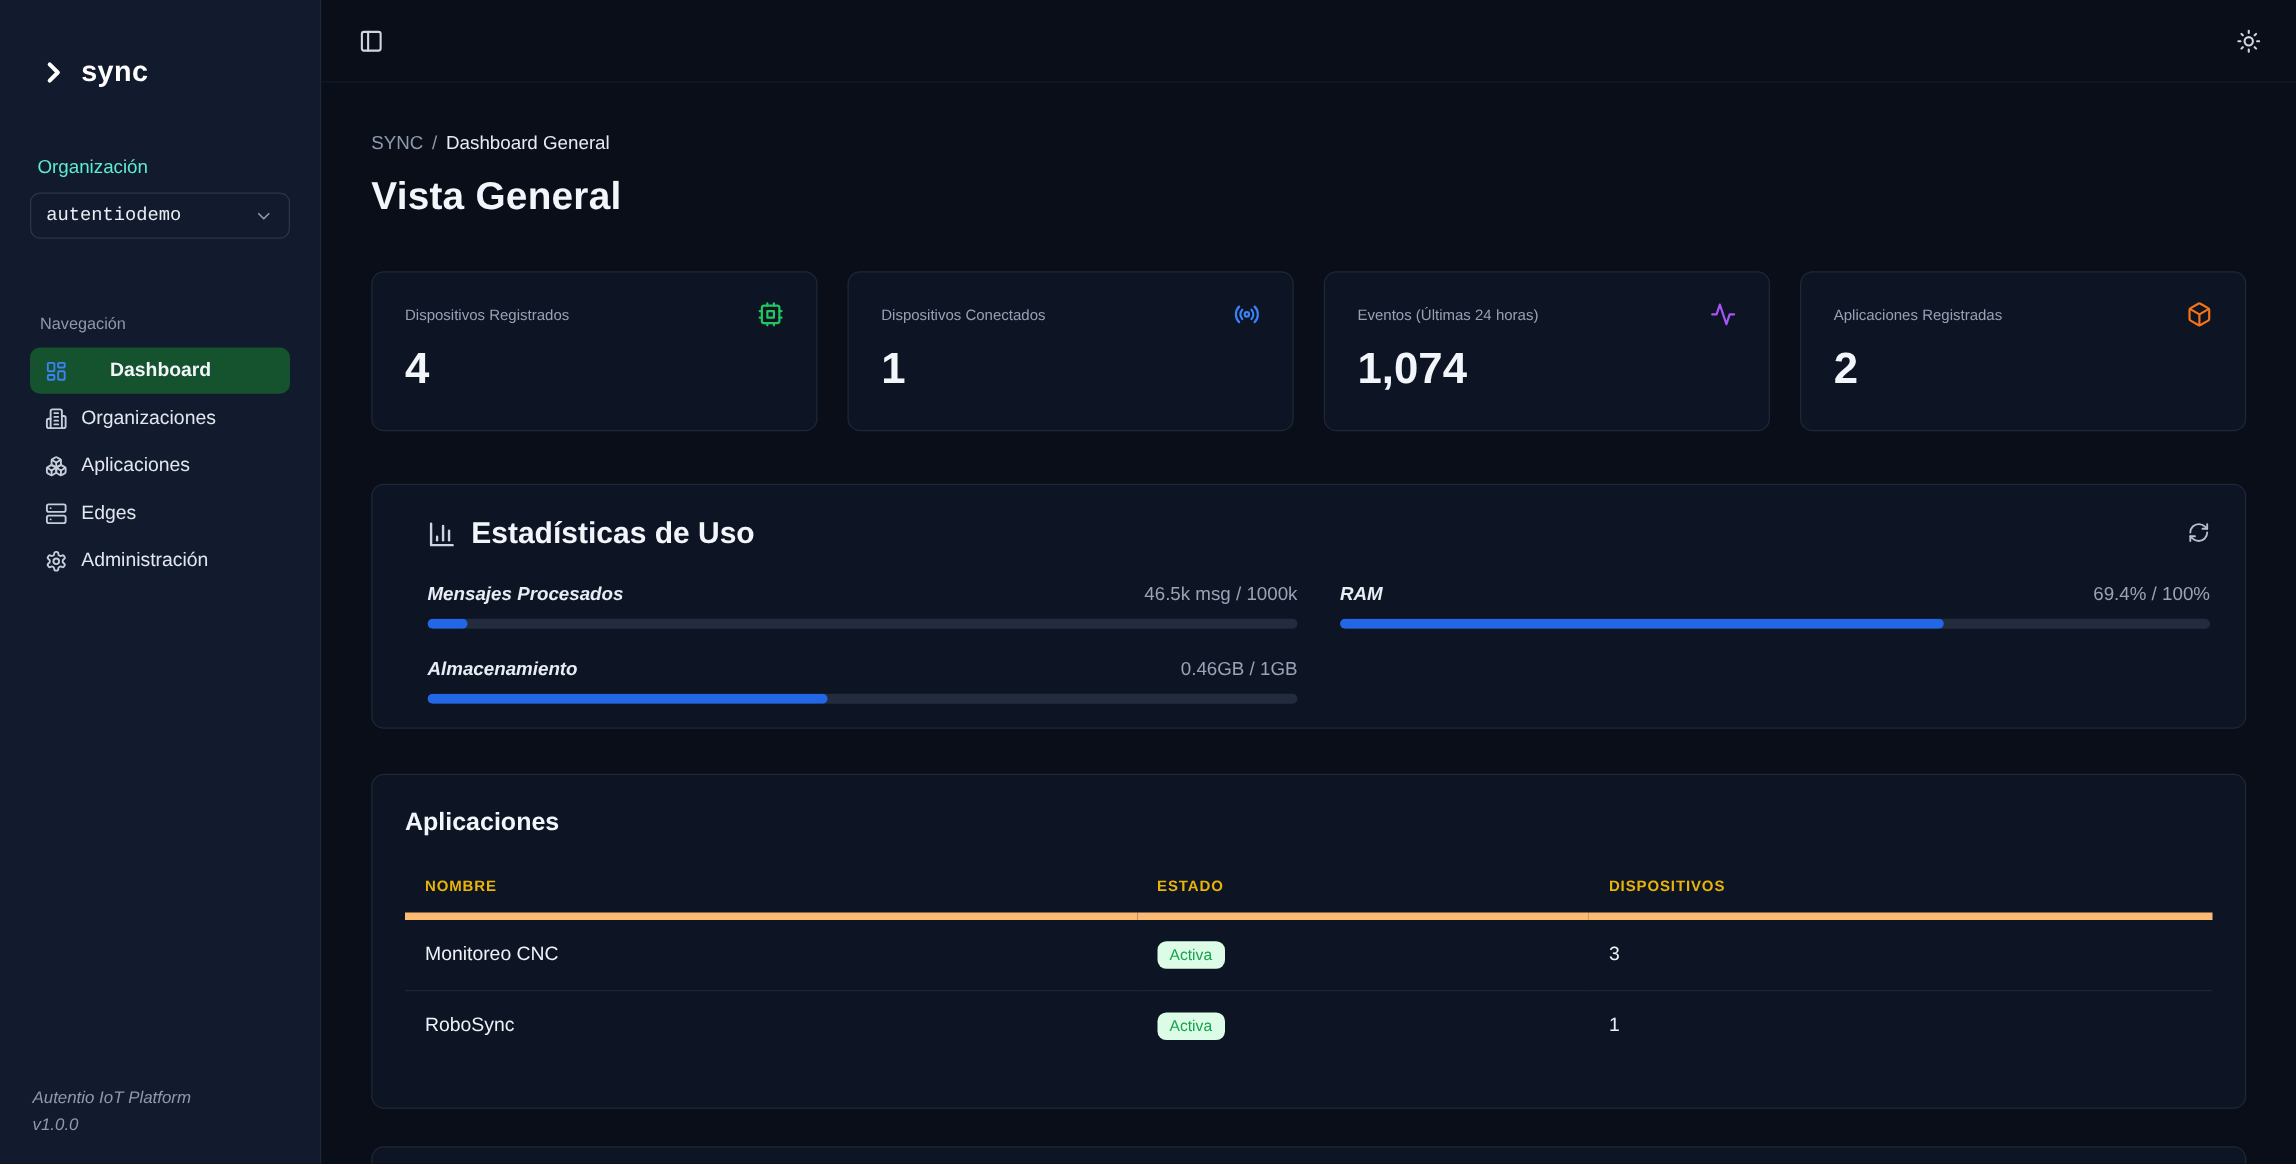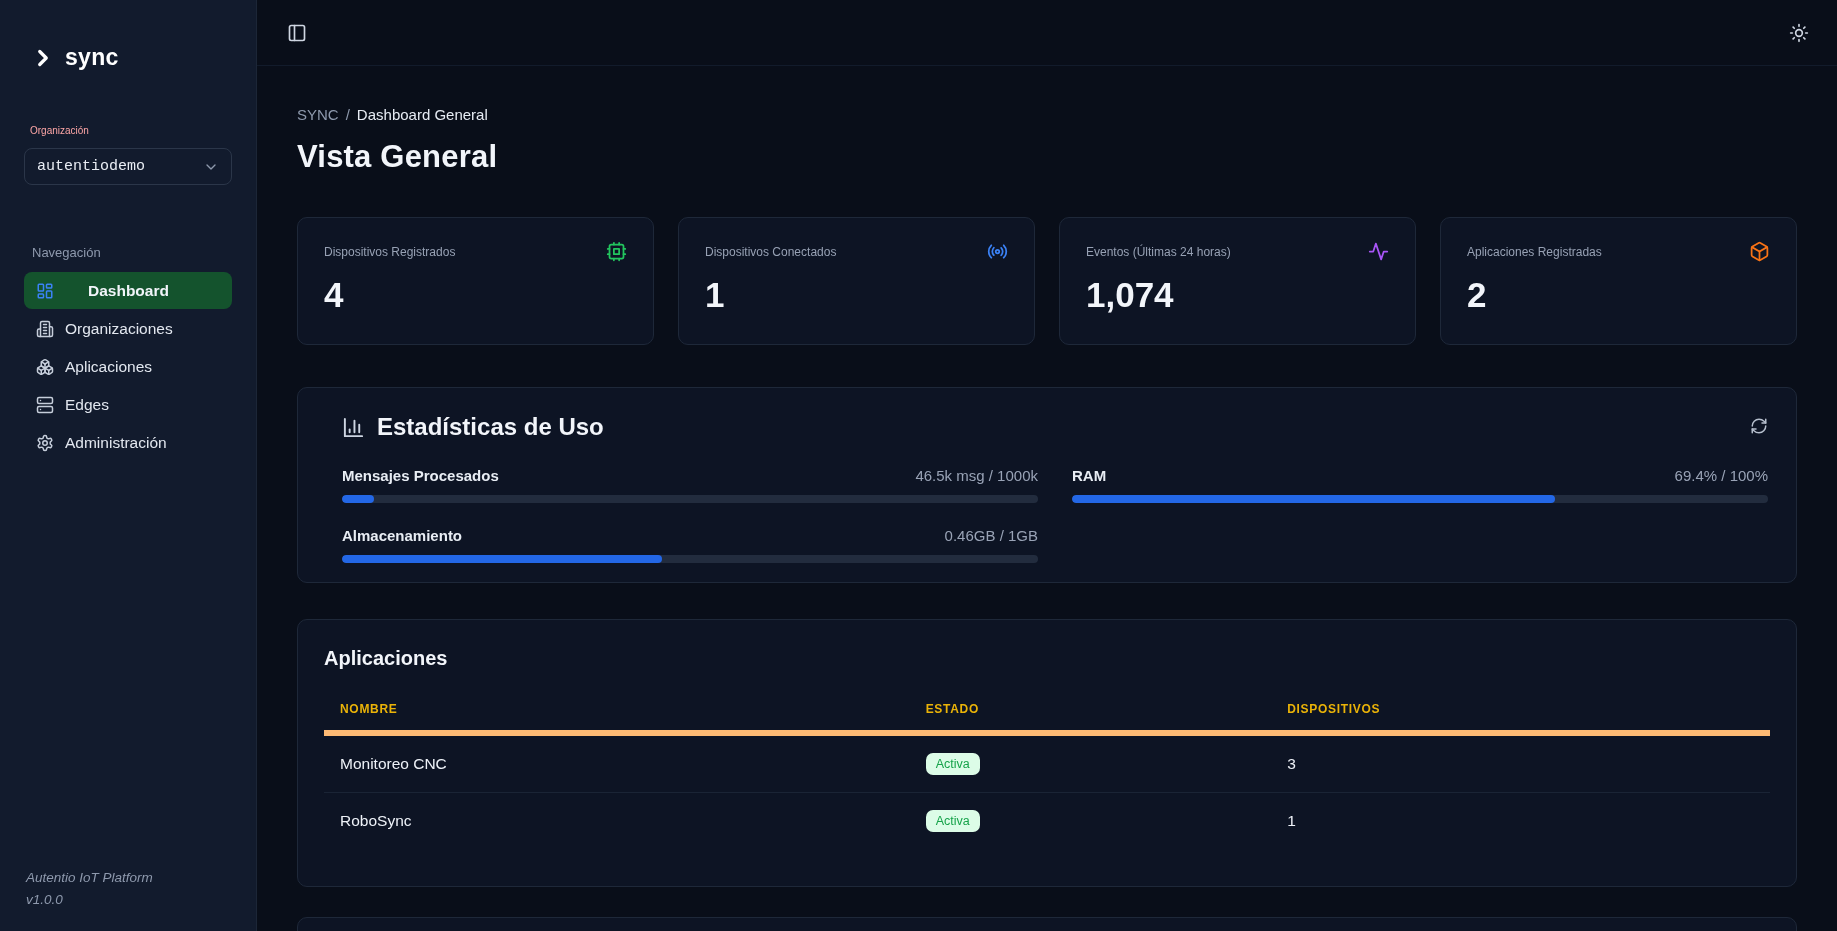--- a/index.html
+++ b/index.html
@@ -17,21 +17,21 @@
     background:#121b2d;
     border-right:1px solid #1c2637;
     display:flex; flex-direction:column;
     padding:44px 24px 24px 24px;
   }
   .logo { display:flex; align-items:center; gap:9px; padding-left:6px; }
   .logo svg { width:26px; height:26px; stroke:#ffffff; }
   .logo-text { font-size:23px; font-weight:bold; color:#ffffff; letter-spacing:.3px; }
 
   .org-section { margin-top:54px; }
-  .org-label { font-size:10px; color:#fca5a5; padding-left:6px; }
+  .org-label { font-size:15px; color:#5eead4; padding-left:6px; }
   .org-select {
     margin-top:12px; height:37px; width:100%;
     border:1px solid #2b3649; border-radius:8px;
     background:transparent;
     display:flex; align-items:center; justify-content:space-between;
     padding:0 12px; cursor:pointer;
   }
   .org-select .val { font-size:15px; color:#e9edf4;font-family:Liberation Mono, monospace; }
   .org-select svg { width:16px; height:16px; stroke:#8e99ad; }
 
@@ -94,21 +94,21 @@
   }
   .usage-head { display:flex; align-items:center; justify-content:space-between; }
   .usage-title-wrap { display:flex; align-items:center; gap:12px; }
   .usage-title-wrap svg { width:23px; height:23px; stroke:#cdd5e2; }
   .usage-title { font-size:24px; font-weight:bold; color:#f2f5fa; }
   .refresh-btn { background:none; border:none; cursor:pointer; }
   .refresh-btn svg { width:18px; height:18px; stroke:#b6bfcd; }
 
   .metrics-grid { margin-top:26px; display:grid; grid-template-columns:1fr 1fr; column-gap:34px; row-gap:24px; }
   .metric-top { display:flex; align-items:baseline; justify-content:space-between; }
-  .metric-label { font-size:15px; font-weight:bold; color:#e8edf4; }
+  .metric-label { font-size:15px; font-weight:bold; color:#e8edf4;font-style:italic; }
   .metric-value { font-size:15px; color:#99a3b6; }
   .bar-track { margin-top:11px; height:8px; border-radius:5px; background:#222c3e; overflow:hidden; }
   .bar-fill { height:100%; border-radius:5px; background:#2367e6; }
 
   
   .apps-card {
     margin-top:36px; background:#0d1424; border:1px solid #1e2839; border-radius:10px;
     padding:27px 26px 24px 26px; height:268px;
   }
   .apps-title { font-size:20px; font-weight:bold; color:#f2f5fa; }

